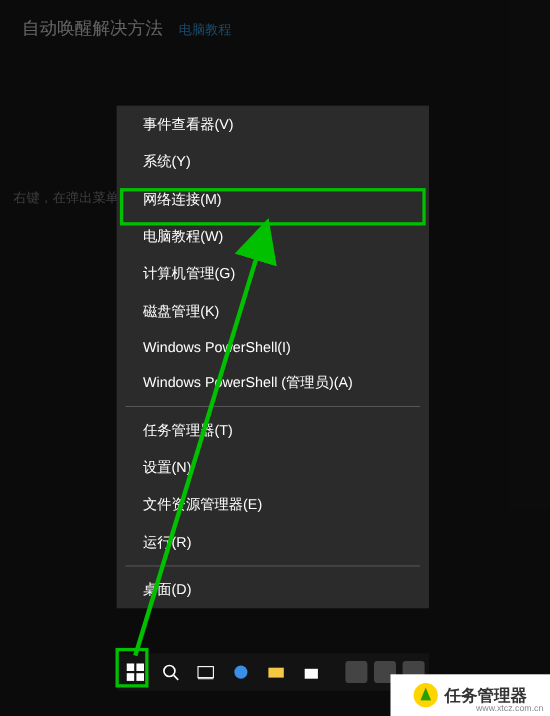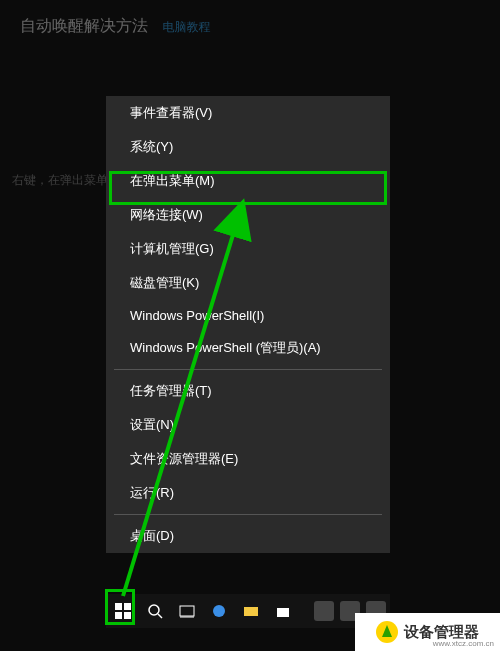--- a/index.html
+++ b/index.html
@@ -169,22 +169,22 @@
   <span class="link">电脑教程</span>
 </div>
 
 <div class="overlay-dim"></div>
 
 <div class="bg-text">右键，在弹出菜单</div>
 
 <div class="context-menu">
   <div class="menu-item">事件查看器(V)</div>
   <div class="menu-item">系统(Y)</div>
-  <div class="menu-item">在弹出菜单(M)</div>
-  <div class="menu-item">网络连接(W)</div>
+  <div class="menu-item">网络连接(M)</div>
+  <div class="menu-item">电脑教程(W)</div>
   <div class="menu-item">计算机管理(G)</div>
   <div class="menu-item">磁盘管理(K)</div>
   <div class="menu-item">Windows PowerShell(I)</div>
   <div class="menu-item">Windows PowerShell (管理员)(A)</div>
   <div class="menu-sep"></div>
   <div class="menu-item">任务管理器(T)</div>
   <div class="menu-item">设置(N)</div>
   <div class="menu-item">文件资源管理器(E)</div>
   <div class="menu-item">运行(R)</div>
   <div class="menu-sep"></div>
@@ -241,15 +241,15 @@
   <defs>
     <marker id="ah" markerWidth="12" markerHeight="12" refX="9" refY="5" orient="auto">
       <path d="M0,0 L10,5 L0,10 Z" fill="#00c000"></path>
     </marker>
   </defs>
   <line x1="123" y1="596" x2="243" y2="202" stroke="#00c000" stroke-width="4" marker-end="url(#ah)"></line>
 </svg>
 
 <div class="watermark">
   <div class="wm-logo"></div>
-  <div class="wm-text">设备管理器</div>
+  <div class="wm-text">任务管理器</div>
   <div class="wm-sub">www.xtcz.com.cn</div>
 </div>
 
 </body></html>

